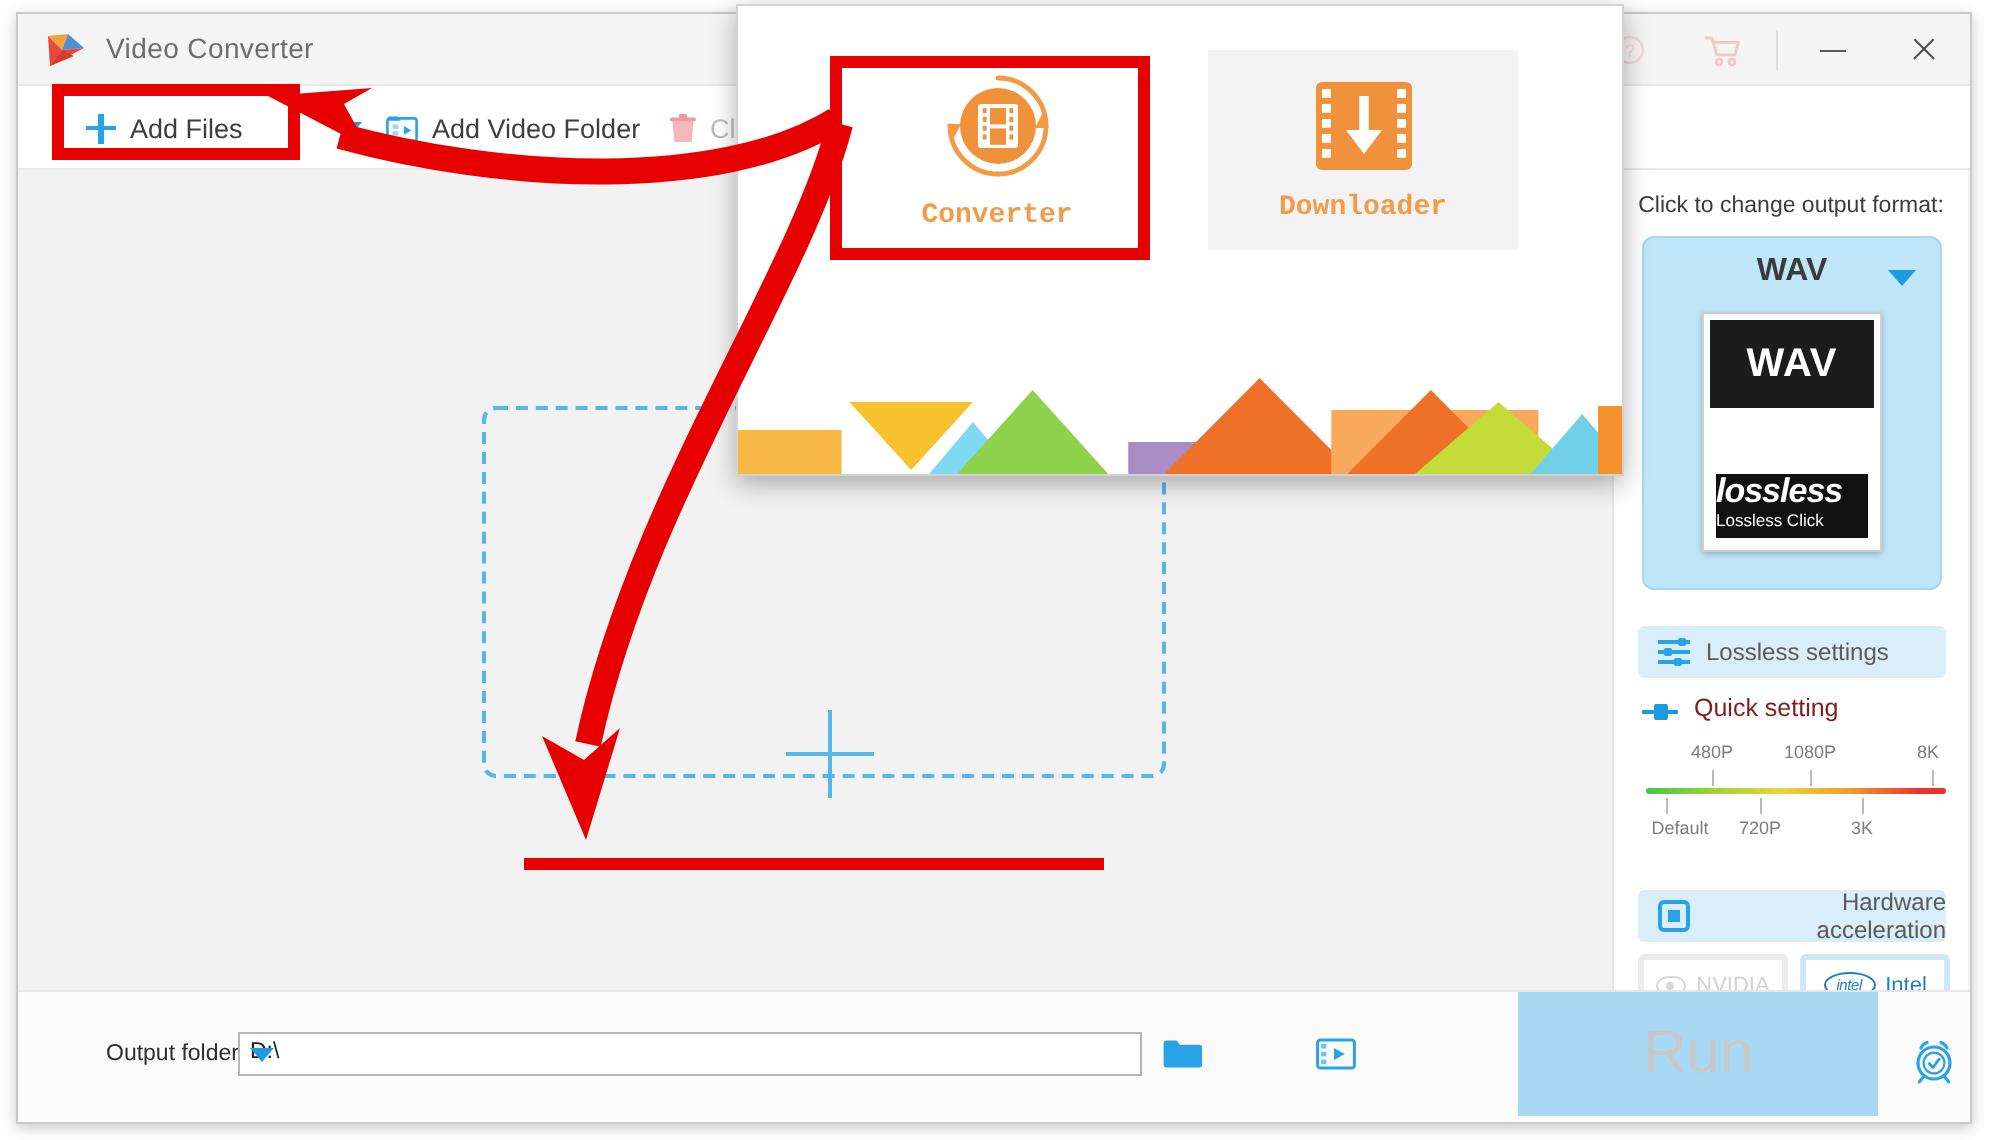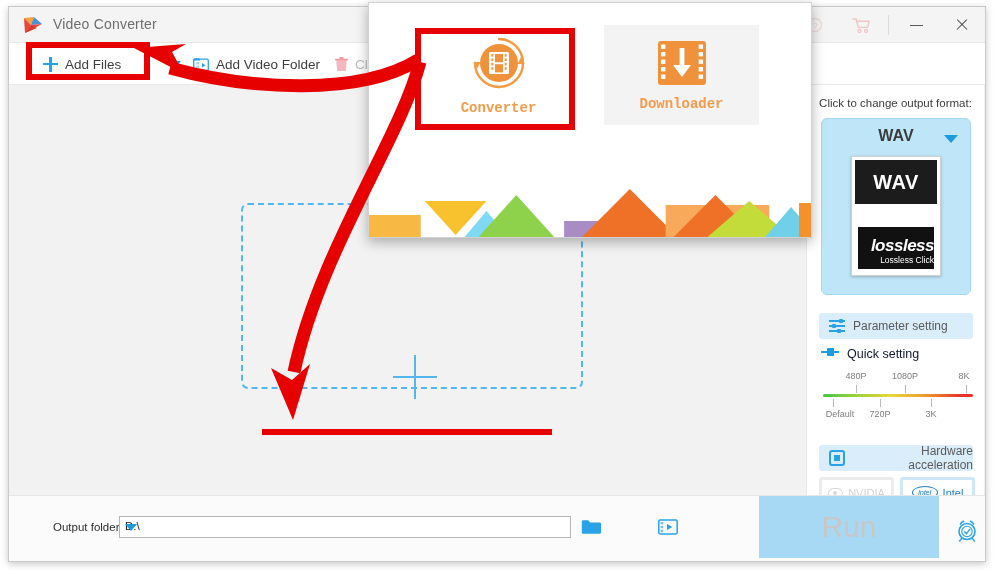--- a/index.html
+++ b/index.html
@@ -172,21 +172,21 @@
   }
   .fc-thumb-top {
     position: absolute; left: 3px; top: 3px; right: 3px; height: 44px;
     background: #1c1c1c;
     display: flex; align-items: center; justify-content: center;
     color: #ffffff; font-size: 20px; font-weight: bold; letter-spacing: .5px;
   }
   .fc-lossless {
     position: absolute; left: 6px; right: 6px; bottom: 6px;
     background: #111111; color: #ffffff;
-    text-align: right; padding: 10px 0 3px;
+    text-align: left; padding: 0 0 3px;
   }
   .fc-lossless .ll-big {
     font-size: 17px; font-weight: bold; font-style: italic; letter-spacing: -.5px;
     line-height: 18px;
   }
   .fc-lossless .ll-small { font-size: 8.5px; line-height: 11px; }
 
   .sb-btn {
     position: absolute; left: 12px;
     width: 154px; height: 26px;
@@ -220,22 +220,22 @@
     position: relative; width: 16px; height: 16px; flex: 0 0 16px;
     border: 2px solid #2aa2e8; border-radius: 3px; box-sizing: border-box;
   }
   .chip-ico::after {
     content: ""; position: absolute; left: 3px; top: 3px;
     width: 6px; height: 6px; background: #2aa2e8;
   }
 
   .qs-head {
     position: absolute; left: 14px; top: 262px;
-    display: flex; align-items: flex-start; gap: 8px;
-    font-size: 12.5px; color: #0f172a;
+    display: flex; align-items: flex-end; gap: 8px;
+    font-size: 12.5px; color: #7f1d1d;
   }
   .qs-ico { position: relative; width: 18px; height: 10px; flex: 0 0 18px; }
   .qs-ico::before {
     content: ""; position: absolute; left: 0; top: 4px;
     width: 18px; height: 2.2px; background: #1d9bdf;
   }
   .qs-ico::after {
     content: ""; position: absolute; left: 6px; top: 1px;
     width: 7px; height: 8px; background: #1d9bdf; border-radius: 1px;
   }
@@ -471,21 +471,21 @@
 
       <div class="sb-btn sb-param">
         <span class="param-ico">
             <i></i>
             <i></i>
             <i></i>
             <b></b>
             <b></b>
             <b></b>
           </span>
-        <span>Parameter setting</span>
+        <span>Lossless settings</span>
       </div>
 
       <div class="qs-head">
         <span class="qs-ico"></span>
         <span>Quick setting</span>
       </div>
 
       <div class="qs-scale">
         <div class="qs-bar"></div>
         <div class="qs-tick up" style="left:33px"></div>

